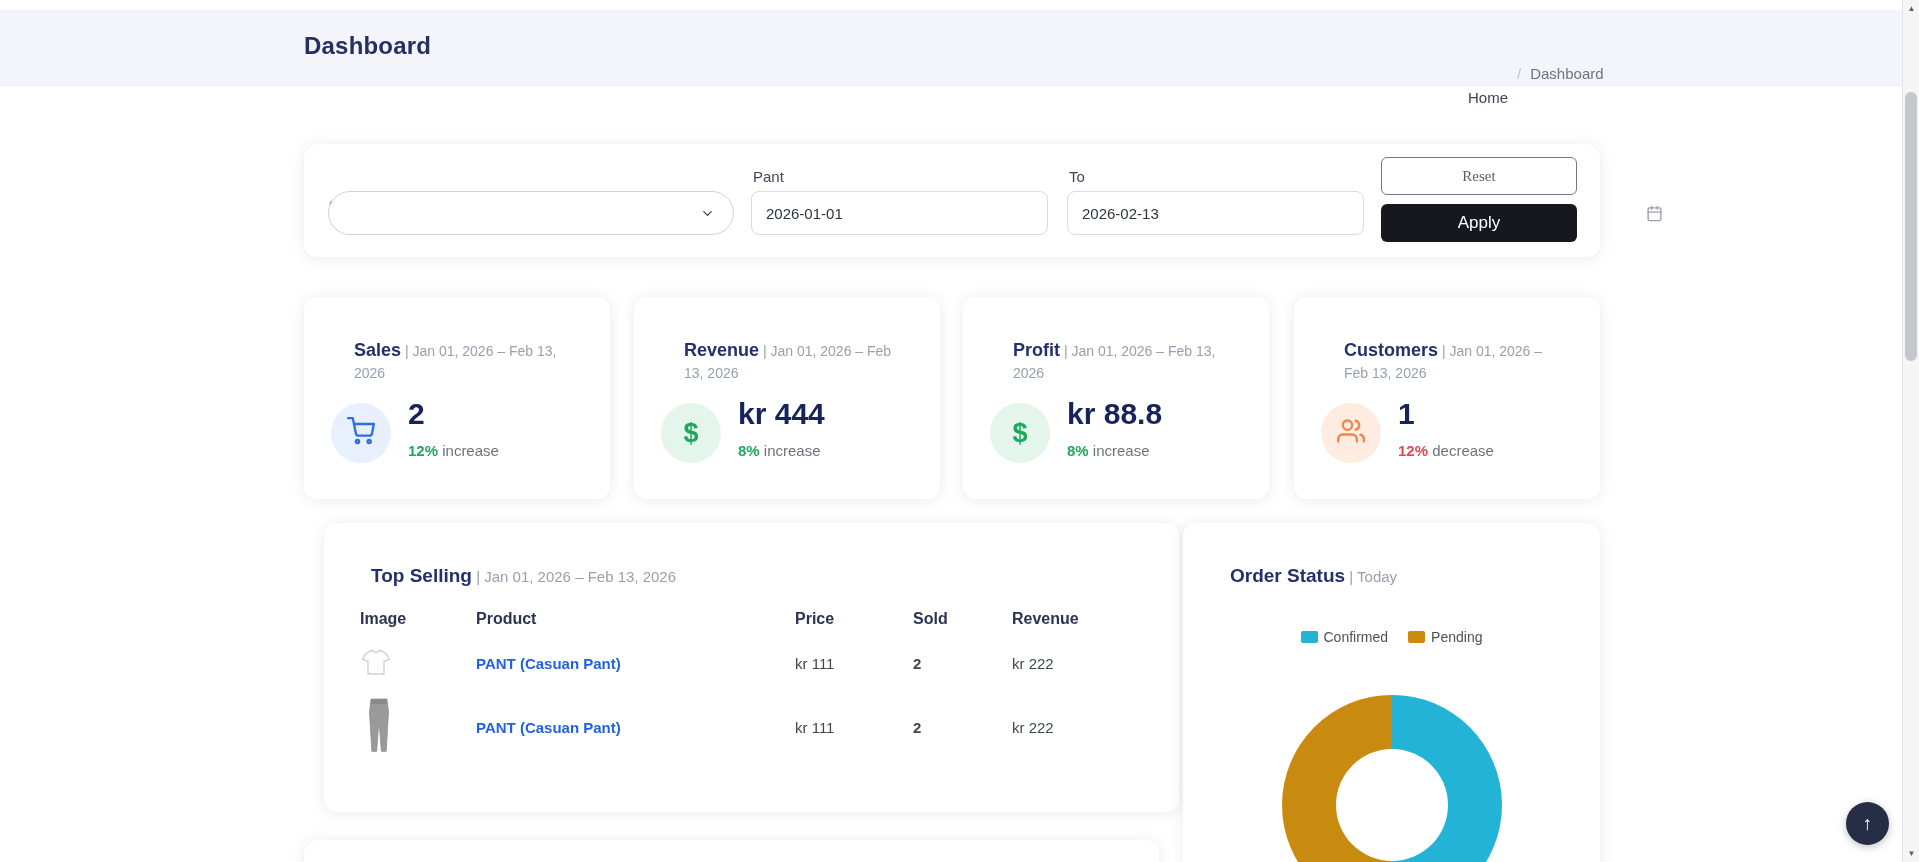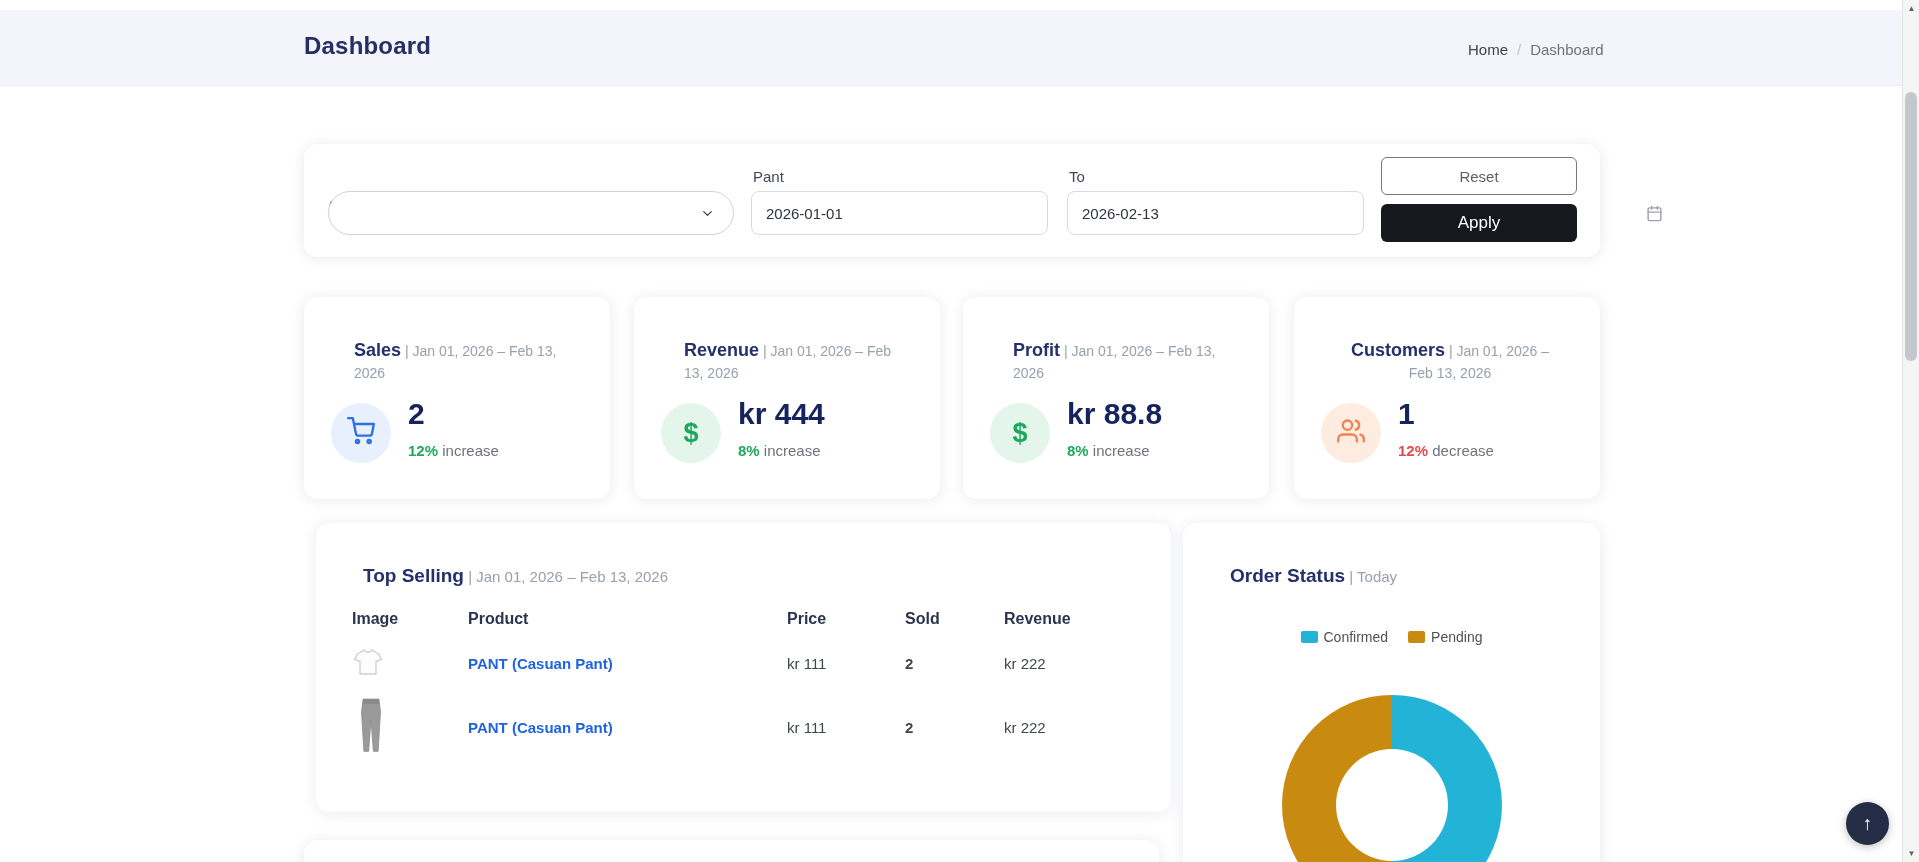--- a/index.html
+++ b/index.html
@@ -16,21 +16,21 @@
     background:#f3f5fb; border-bottom:1px solid #e9ecf4;
   }
   .page-title {
     position:absolute; left:304px; top:22px;
     font-size:24px; font-weight:700; color:#272e63; letter-spacing:.2px;
   }
   .breadcrumb {
     position:absolute; left:1468px; top:31px; font-size:15px;
     display:flex; align-items:center; gap:9px;
   }
-  .breadcrumb .bc-home { color:#3f4450; }
+  .breadcrumb .bc-home { color:#3f4450;margin-top:48px; }
   .breadcrumb .bc-sep { color:#c0c4cc; }
   .breadcrumb .bc-current { color:#6e747e; }
 
   .card {
     position:absolute; background:#fff; border-radius:13px;
     box-shadow:0 1px 14px rgba(35,48,94,.10);
   }
 
   
   .filter-card { left:304px; top:144px; width:1296px; height:113px; }
@@ -48,52 +48,52 @@
     border:1px solid #d7dbe2; border-radius:8px; font-size:15px; color:#30343c;
     padding:0 38px 0 14px; font-family:"Liberation Sans",sans-serif; background:#fff;
   }
   .from-input { left:447px; }
   .to-input { left:763px; }
   .cal-icon { position:absolute; top:61px; color:#9aa1ac; }
   .cal-from { left:1026px; } .cal-to { left:1342px; }
   .btn-reset {
     position:absolute; left:1077px; top:13px; width:196px; height:38px;
     background:#fff; border:1px solid #75777e; border-radius:6px;
-    font-size:15px; color:#5a5f68; cursor:pointer; font-family:Liberation Sans, sans-serif;
+    font-size:15px; color:#5a5f68; cursor:pointer; font-family:Liberation Serif, serif;
   }
   .btn-apply {
     position:absolute; left:1077px; top:60px; width:196px; height:38px;
     background:#17181f; border:none; border-radius:6px;
     font-size:17px; color:#fff; cursor:pointer; font-family:inherit;
   }
 
   
   .stat-card { top:297px; width:306px; height:202px; }
   .stat-card.c1 { left:304px; } .stat-card.c2 { left:634px; }
-  .stat-card.c3 { left:963px; } .stat-card.c4 { left:1294px;text-align:center; }
+  .stat-card.c3 { left:963px; } .stat-card.c4 { left:1294px; }
   .stat-title {
     position:absolute; left:50px; top:40px; width:212px;
     font-size:14px; color:#97a0ac; line-height:1.45;
   }
   .stat-title b { font-size:18px; color:#24306b; }
   .icon-circle {
     position:absolute; left:27px; top:106px; width:60px; height:60px;
     border-radius:50%; display:flex; align-items:center; justify-content:center;
   }
   .icon-circle svg { width:28px; height:28px; }
   .dollar-glyph { font-size:27px; font-weight:700; }
   .stat-value {
     position:absolute; left:104px; top:100px;
     font-size:30px; font-weight:700; color:#16235c;
   }
   .stat-delta { position:absolute; left:104px; top:145px; font-size:15px; color:#6d737d; }
   .stat-delta b { font-weight:700;margin-top:16px; }
 
   
-  .top-selling-card { left:316px; top:523px; width:855px; height:289px; }
+  .top-selling-card { left:324px; top:523px; width:855px; height:289px; }
   .section-title { position:absolute; left:47px; top:42px; font-size:15px; color:#97a0ac; }
   .section-title b { font-size:19px; color:#24306b; }
   .ts-table { position:absolute; left:36px; top:78px; border-collapse:collapse; }
   .ts-table th { text-align:left; font-size:16px; color:#2c3350; font-weight:700; height:36px; vertical-align:middle; }
   .ts-table td { vertical-align:middle; font-size:15px; color:#41454e; }
   .col-image { width:116px; } .col-product { width:319px; }
   .col-price { width:118px;margin-left:8px; } .col-sold { width:99px; } .col-revenue { width:131px; }
   .row1 td { height:52px; } .row2 td { height:76px; }
   .product-link { color:#2063df; font-weight:700; font-size:15px; text-decoration:none; cursor:pointer; }
   .sold-cell { font-weight:700; color:#1e222c; }

